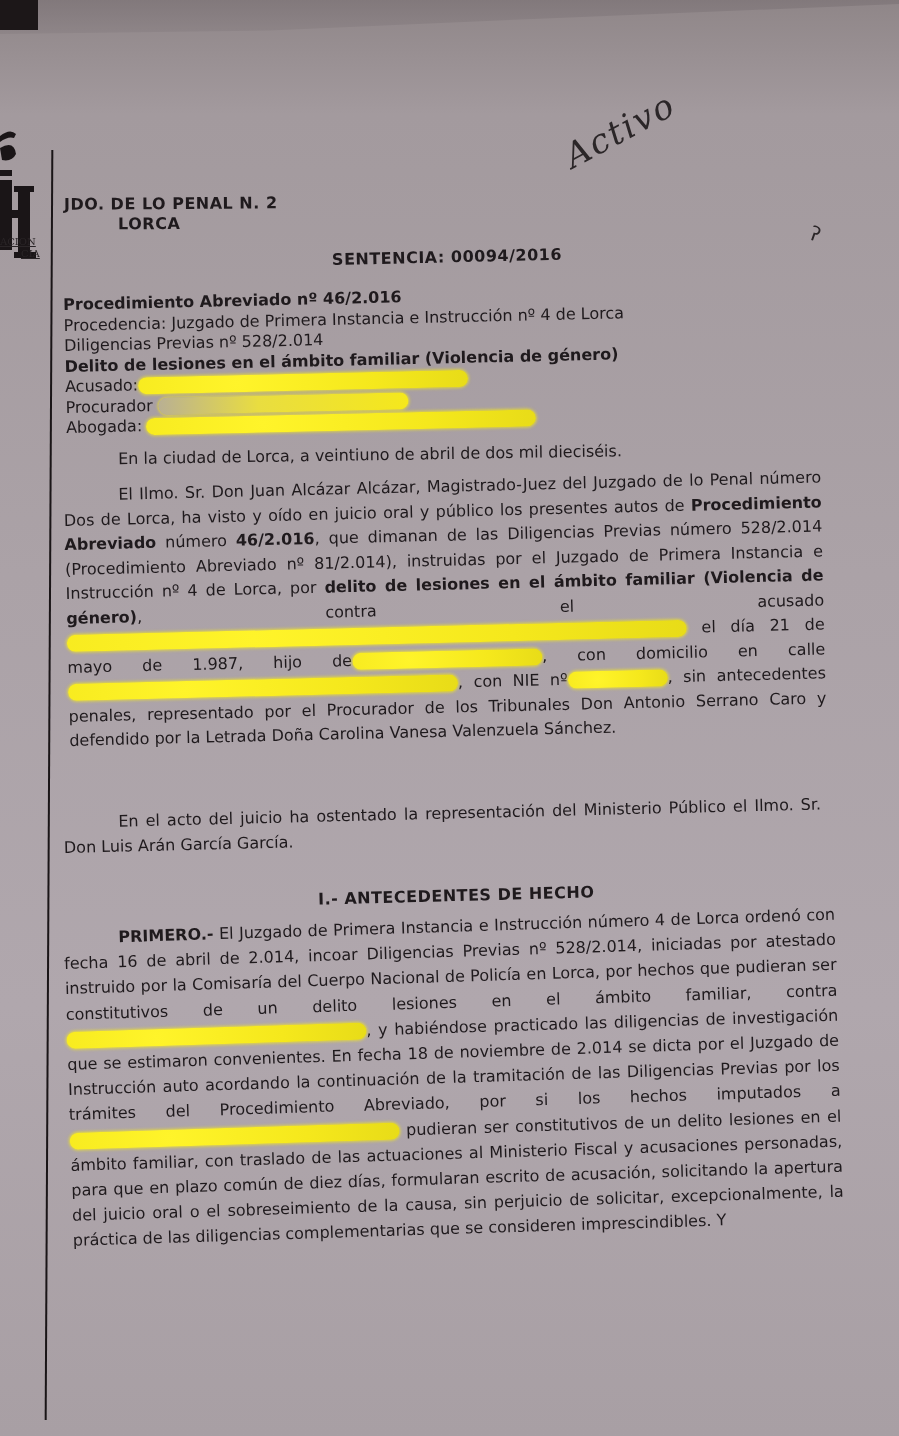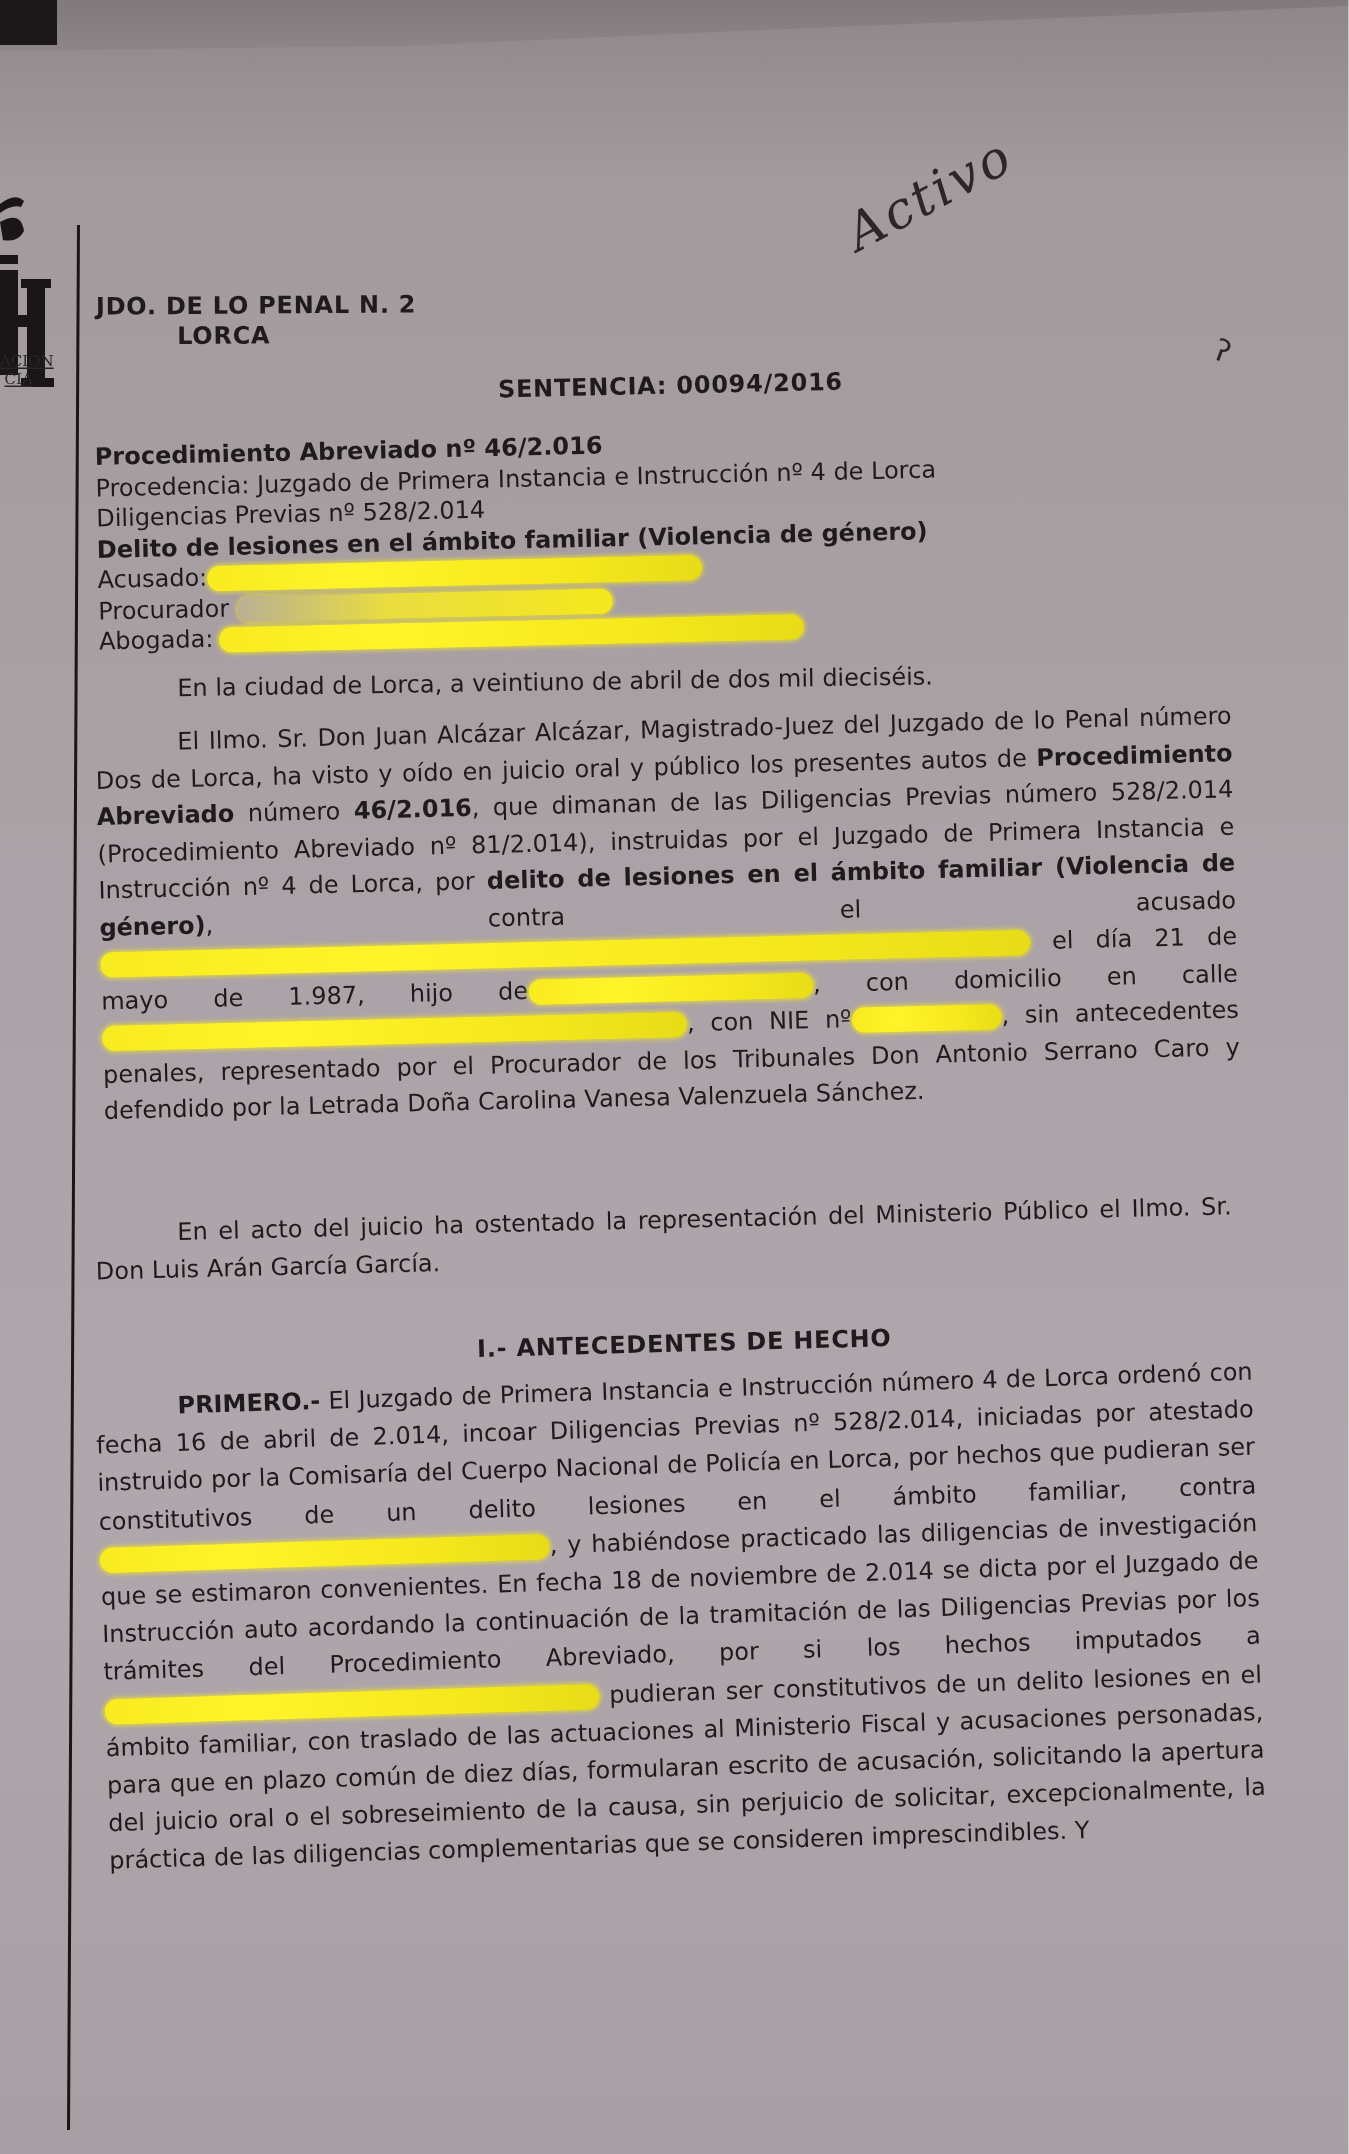--- a/index.html
+++ b/index.html
@@ -76,21 +76,21 @@
   <path d="M0 20 Q14 12 16 26 Q12 34 2 32 Z" fill="#1a1517"></path>
   <rect x="0" y="52" width="12" height="70" fill="#1a1517"></rect>
   <rect x="18" y="60" width="12" height="70" fill="#1a1517"></rect>
   <rect x="10" y="82" width="10" height="8" fill="#1a1517"></rect>
   <rect x="14" y="58" width="20" height="6" fill="#1a1517"></rect>
   <rect x="14" y="124" width="22" height="6" fill="#1a1517"></rect>
   <rect x="0" y="42" width="12" height="6" fill="#1a1517"></rect>
 </svg>
 <div class="logo-text">
   <div>ACION</div>
-  <div style="padding-left:3px">CIA</div>
+  <div style="padding-left:21px">CIA</div>
 </div>
 
 <div class="margin-rule"></div>
 
 <div class="court">
   <span>JDO. DE LO PENAL N. 2</span>
   <span class="city">LORCA</span>
 </div>
 
 <div class="handwriting">Activo</div>

